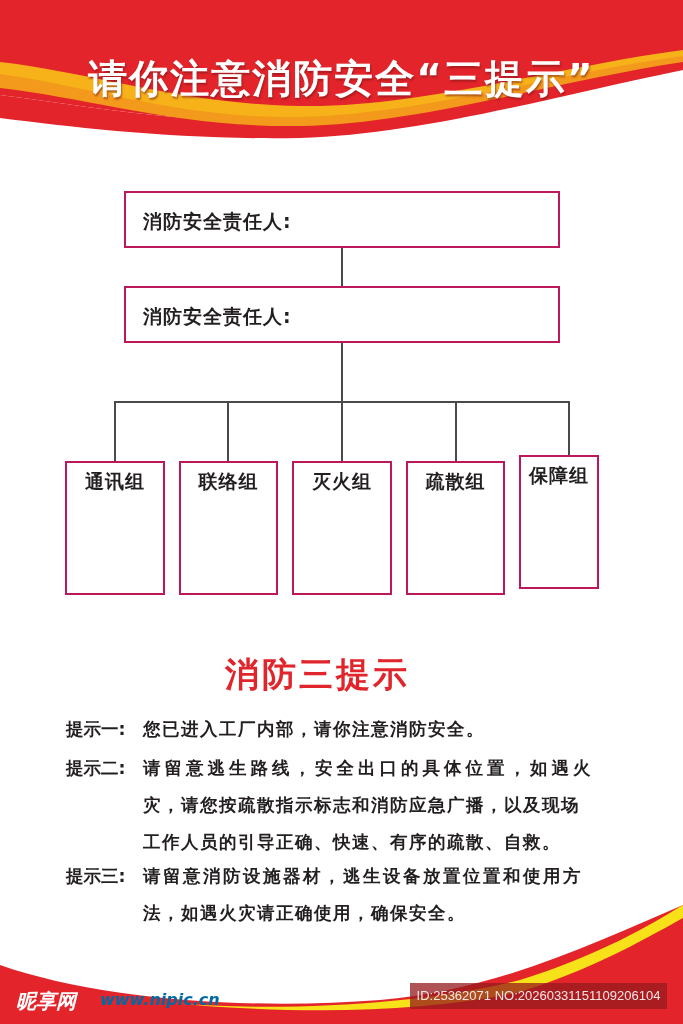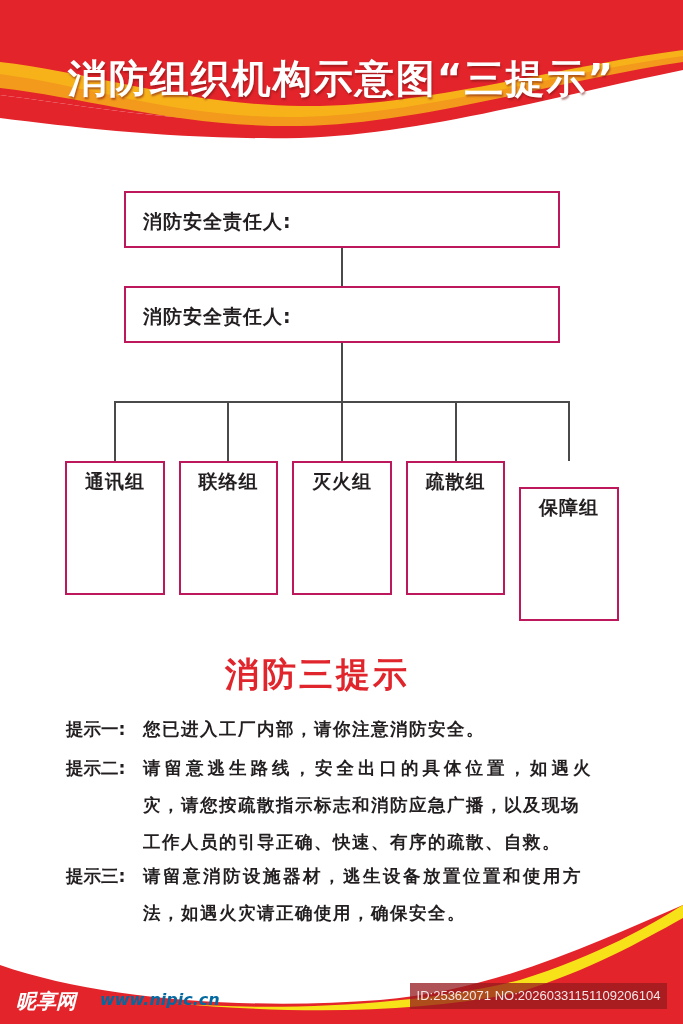--- a/index.html
+++ b/index.html
@@ -27,21 +27,21 @@
 
   <path d="M0,0 H683 V58 C560,70 420,120 300,122 C180,124 80,105 0,95 Z" fill="#e3242b"></path>
   <path d="M0,95 C80,105 180,124 300,122 C420,120 560,70 683,58 V70 C560,95 420,135 300,138 C180,140 80,128 0,118 Z" fill="#e3242b"></path>
   <path d="M0,65 C90,75 180,110 300,112 C420,114 560,70 683,52 L683,62 C560,80 420,124 300,126 C180,128 90,98 0,88 Z" fill="#f39a1c"></path>
   <path d="M0,62 C90,72 180,104 300,106 C420,108 560,66 683,50 L683,56 C560,72 420,115 300,117 C180,119 90,86 0,74 Z" fill="#f7b21a"></path>
 
   <path d="M0,965 C100,1000 250,1010 380,1000 C500,990 600,940 683,905 V1024 H0 Z" fill="#e3242b"></path>
   <path d="M170,1003 C280,1012 420,1005 520,980 C600,955 650,925 683,905 V918 C640,942 590,970 520,992 C420,1014 290,1014 170,1003 Z" fill="#f7e21a"></path>
 </svg>
 
-<div class="title">消防组织机构示意图“三提示”</div>
+<div class="title">请你注意消防安全“三提示”</div>
 
 <div class="box" style="left:124px; top:191px; width:436px; height:57px;">
   <div class="box-label" style="left:17px; top:16px;">消防安全责任人:</div>
 </div>
 <div class="line" style="left:341px; top:248px; width:2px; height:38px;"></div>
 <div class="box" style="left:124px; top:286px; width:436px; height:57px;">
   <div class="box-label" style="left:17px; top:16px;">消防安全责任人:</div>
 </div>
 <div class="line" style="left:341px; top:343px; width:2px; height:59px;"></div>
 <div class="line" style="left:114px; top:401px; width:456px; height:2px;"></div>
@@ -56,21 +56,21 @@
 </div>
 <div class="box" style="left:179px; top:461px; width:99px; height:134px;">
   <div class="group-label">联络组</div>
 </div>
 <div class="box" style="left:292px; top:461px; width:100px; height:134px;">
   <div class="group-label">灭火组</div>
 </div>
 <div class="box" style="left:406px; top:461px; width:99px; height:134px;">
   <div class="group-label">疏散组</div>
 </div>
-<div class="box" style="left:519px; top:487px; width:100px; height:134px;">
+<div class="box" style="left:519px; top:455px; width:80px; height:134px;">
   <div class="group-label">保障组</div>
 </div>
 
 <div class="sub-title">消防三提示</div>
 
 <div>
   <div class="tip-label" style="top:717px;">提示一:</div>
   <div class="tip-line" style="top:717px;">您已进入工厂内部，请你注意消防安全。</div>
 </div>
 <div>

